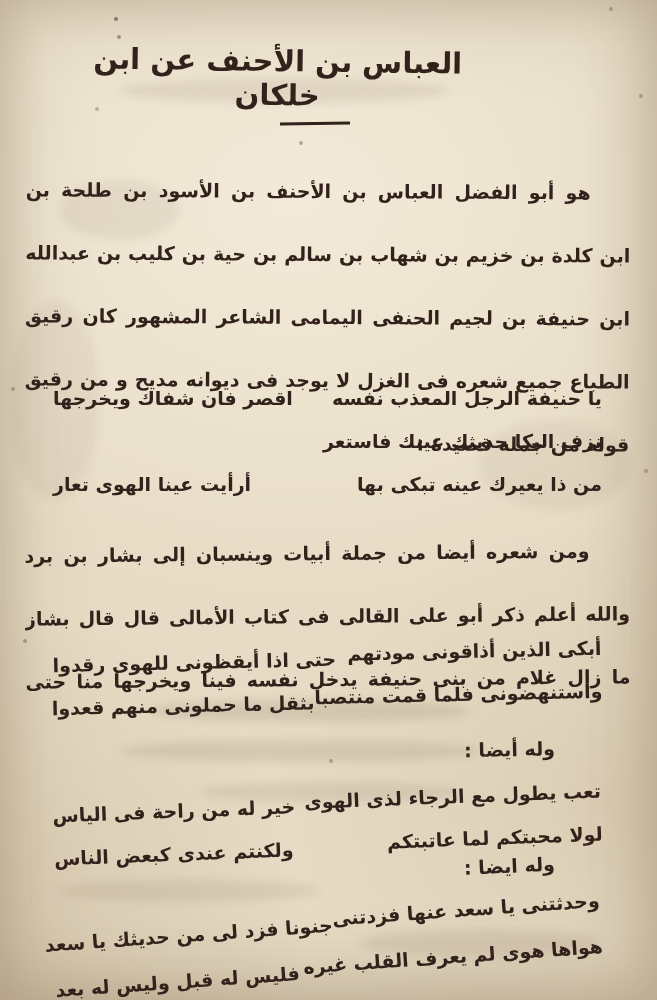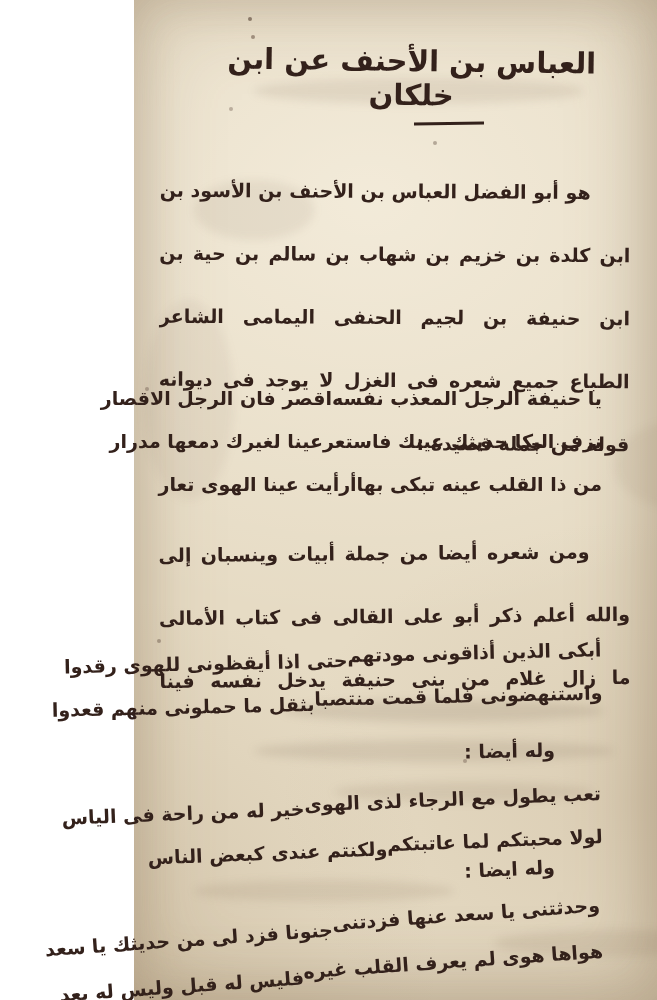--- a/index.html
+++ b/index.html
@@ -1,21 +1,21 @@
 <!DOCTYPE html>
 <html lang="ar" dir="rtl"><head>
 <meta charset="utf-8">
 <style>
   html,body{margin:0;padding:0;}
   body{
     width:657px;height:1000px;overflow:hidden;
     font-family:"DejaVu Sans",sans-serif;
   }
   .page{
-    position:relative;width:523px;height:1000px;direction:rtl;
+    position:relative;width:657px;height:1000px;direction:rtl;
     color:#33211b;
     background-color:#e6dbc4;
     background-image:
       radial-gradient(ellipse 900px 700px at 45% 20%, rgba(255,250,238,.5), rgba(255,250,238,0) 60%),
       radial-gradient(ellipse 500px 400px at 95% 80%, rgba(170,145,110,.18), rgba(170,145,110,0) 70%),
       radial-gradient(ellipse 420px 500px at 2% 95%, rgba(160,135,100,.22), rgba(160,135,100,0) 70%);
   }
   .vignette{
     position:absolute;inset:0;pointer-events:none;
     box-shadow:inset 0 0 90px rgba(125,102,70,.28), inset -14px -20px 55px rgba(130,108,78,.18), inset 10px 6px 40px rgba(140,118,88,.12);
@@ -88,28 +88,27 @@
     <p class="jline indent">هو أبو الفضل العباس بن الأحنف بن الأسود بن طلحة بن حردان</p>
     <p class="jline">ابن كلدة بن خزيم بن شهاب بن سالم بن حية بن كليب بن عبدالله بن عدى</p>
     <p class="jline">ابن حنيفة بن لجيم الحنفى اليمامى الشاعر المشهور كان رقيق الحاشية لطيف</p>
     <p class="jline">الطباع جميع شعره فى الغزل لا يوجد فى ديوانه مديح و من رقيق شعره</p>
     <p class="jline open">قوله من جملة قصيدة :</p>
   </div>
 
   <div class="poem poem1">
     <div class="vrow">
       <span class="hemi right">يا حنيفة الرجل المعذب نفسه</span>
-      <span class="hemi left">اقصر فان الرجل الاقصار</span>
+      <span class="hemi left">اقصر فان شفاك ويخرجها</span>
     </div>
     <div class="vrow">
       <span class="hemi right">نزف البكا حديثك عينك فاستعر</span>
-      <span class="hemi left">عينا لغيرك دمعها مدرار</span>
     </div>
     <div class="vrow">
-      <span class="hemi right">من ذا القلب عينه تبكى بها</span>
+      <span class="hemi right">من ذا يعيرك عينه تبكى بها</span>
       <span class="hemi left">أرأيت عينا الهوى تعار</span>
     </div>
   </div>
 
   <div class="prose p2">
     <p class="jline indent">ومن شعره أيضا من جملة أبيات وينسبان إلى بشار بن برد أيضا</p>
     <p class="jline">والله أعلم ذكر أبو على القالى فى كتاب الأمالى قال قال بشاز بن برد</p>
     <p class="jline">ما زال غلام من بنى حنيفة يدخل نفسه فينا ويخرجها منا حتى قال :</p>
   </div>
 

